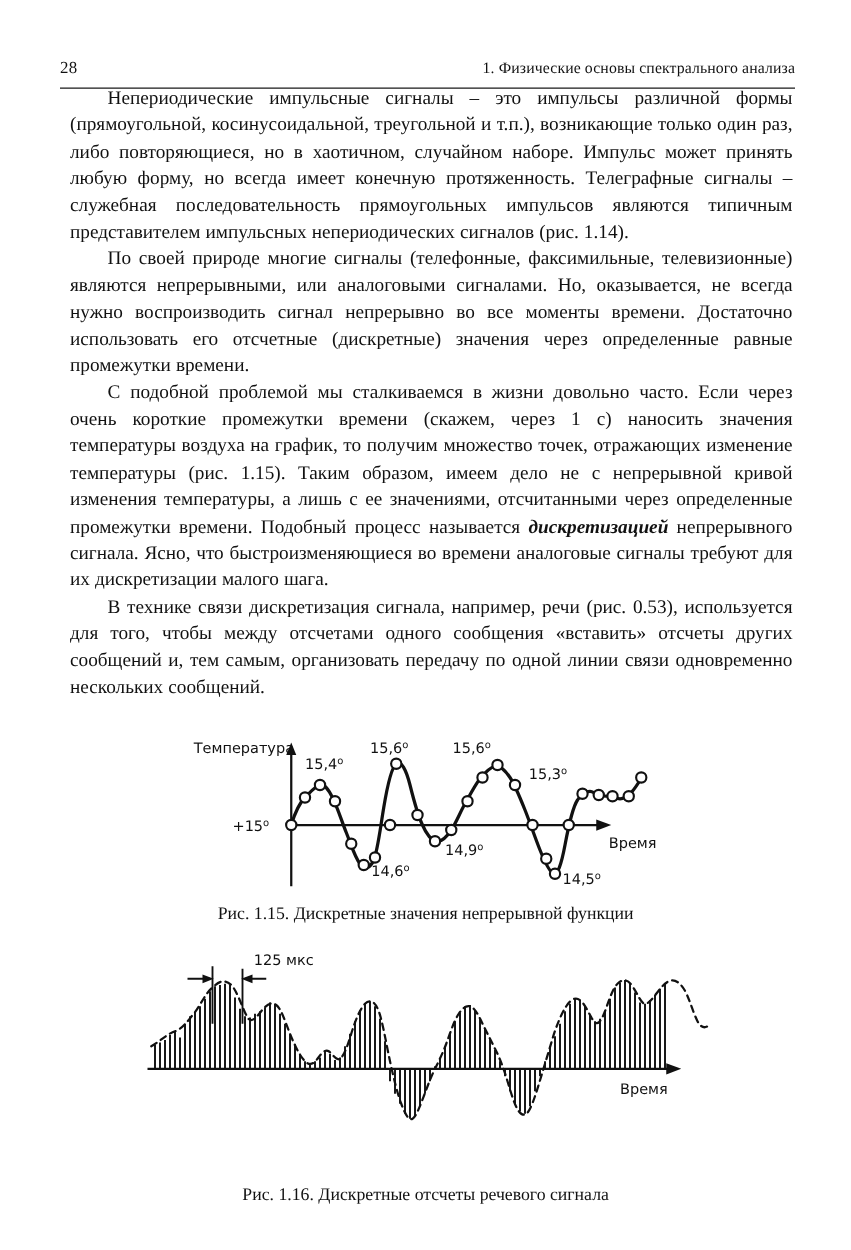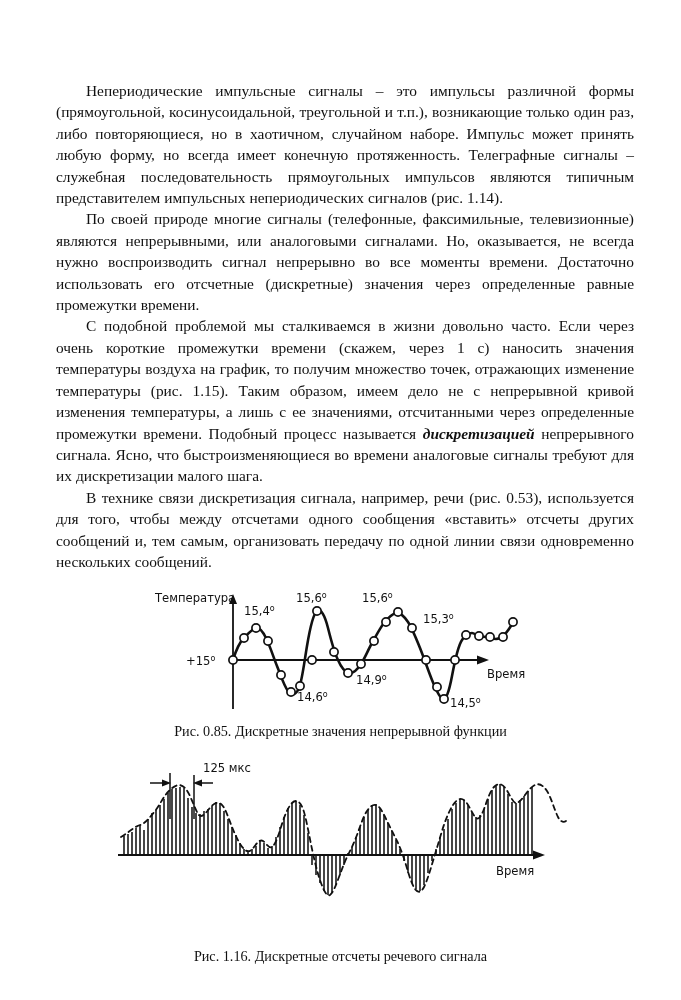--- a/index.html
+++ b/index.html
@@ -30,21 +30,21 @@
   }
   .runhead .chapter{
     position:absolute;right:0;top:1px;
     font-size:12.6px;
     letter-spacing:.1px;
     white-space:nowrap;
   }
   
   .body{
     position:absolute;
-    left:56px;top:80px;width:578px;
+    left:56px;top:68px;width:578px;
   }
   .body p{
     margin:0;
     text-align:justify;
     text-indent:30px;
     font-size:15.4px;
     line-height:21.4px;
     word-spacing:.2px;
     -webkit-hyphens:none;hyphens:none;
   }
@@ -68,20 +68,24 @@
   .curve{ stroke:#111; stroke-width:2.6px; fill:none; stroke-linecap:round; stroke-linejoin:round;}
   .marker{ fill:#ffffff; stroke:#111; stroke-width:1.7px; }
   .envelope{ stroke:#111; stroke-width:1.8px; fill:none; stroke-dasharray:5 4; stroke-linecap:round;}
   .ann{ stroke:#111; stroke-width:1.5px; fill:none; }
 </style>
 </head>
 <body>
 
 <div class="page">
 
+  <div class="runhead">
+    <span class="folio">28</span>
+    <span class="chapter">1. Физические основы спектрального анализа</span>
+  </div>
 
   <div class="body">
     <p>Непериодические импульсные сигналы – это импульсы различной формы (прямоугольной, косинусоидальной, треугольной и т.п.), возникающие только один раз, либо повторяющиеся, но в хаотичном, случайном наборе. Импульс может принять любую форму, но всегда имеет конечную протяженность. Телеграфные сигналы – служебная последовательность прямоугольных импульсов являются типичным представителем импульсных непериодических сигналов (рис. 1.14).</p>
     <p>По своей природе многие сигналы (телефонные, факсимильные, телевизионные) являются непрерывными, или аналоговыми сигналами. Но, оказывается, не всегда нужно воспроизводить сигнал непрерывно во все моменты времени. Достаточно использовать его отсчетные (дискретные) значения через определенные равные промежутки времени.</p>
     <p><span>С подобной проблемой мы сталкиваемся в жизни довольно часто. Если через очень короткие промежутки времени (скажем, через 1 с) наносить значения температуры воздуха на график, то получим множество точек, отражающих изменение температуры (рис. 1.15). Таким образом, имеем дело не с непрерывной кривой изменения температуры, а лишь с ее значениями, отсчитанными через определенные промежутки времени. Подобный процесс называется </span><span class="ital">дискретизацией</span><span> непрерывного сигнала. Ясно, что быстроизменяющиеся во времени аналоговые сигналы требуют для их дискретизации малого шага.</span></p>
     <p>В технике связи дискретизация сигнала, например, речи (рис. 0.53), используется для того, чтобы между отсчетами одного сообщения «вставить» отсчеты других сообщений и, тем самым, организовать передачу по одной линии связи одновременно нескольких сообщений.</p>
   </div>
 
   <div class="figwrap" style="top:588px;height:130px;">
     <svg class="fig-svg" style="left:0;top:0;" width="681" height="132" viewBox="0 0 681 132">
@@ -158,21 +162,21 @@
         <text class="lbl" x="296" y="14">15,6<tspan font-size="8" dy="-4">o</tspan></text>
         <text class="lbl" x="362" y="14">15,6<tspan font-size="8" dy="-4">o</tspan></text>
         <text class="lbl" x="423" y="35">15,3<tspan font-size="8" dy="-4">o</tspan></text>
         <text class="lbl" x="297" y="113">14,6<tspan font-size="8" dy="-4">o</tspan></text>
         <text class="lbl" x="356" y="96">14,9<tspan font-size="8" dy="-4">o</tspan></text>
         <text class="lbl" x="450" y="119">14,5<tspan font-size="8" dy="-4">o</tspan></text>
       </g>
     </svg>
   </div>
 
-  <div class="figcap" style="top:723px;">Рис. 0.85. Дискретные значения непрерывной функции</div>
+  <div class="figcap" style="top:723px;">Рис. 1.15. Дискретные значения непрерывной функции</div>
 
   <div class="figwrap" style="top:757px;height:150px;">
     <svg class="fig-svg" style="left:0;top:0;" width="681" height="150" viewBox="0 0 681 150">
 
       <line class="axis" x1="118" y1="98" x2="537" y2="98"></line>
       <polygon points="545,98 533,93.5 533,102.5" fill="#111"></polygon>
       <text class="lbl" x="496" y="118">Время</text>
 
       <path class="envelope" d="M121,80 C128,76 134,70 140,68
            C146,66 150,60 155,54

